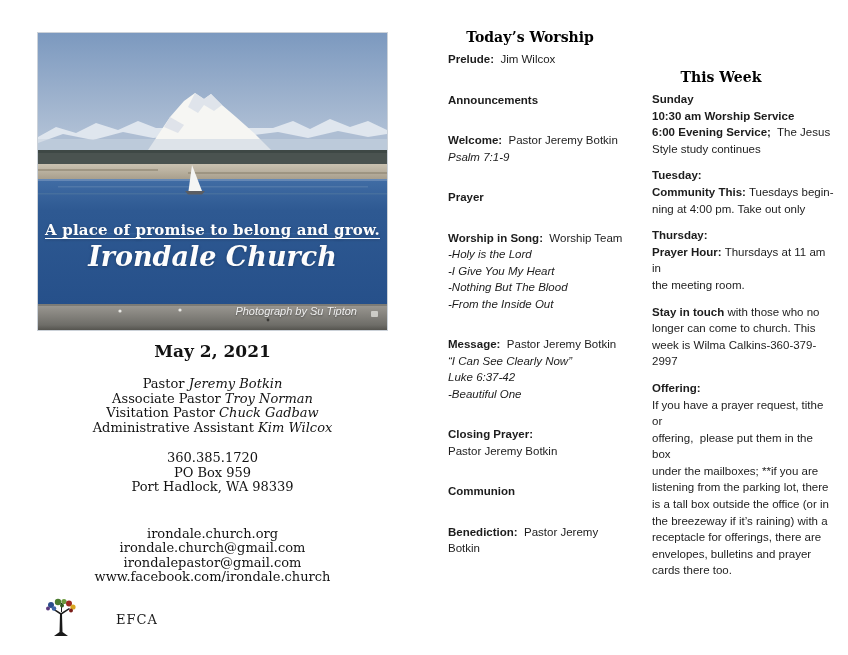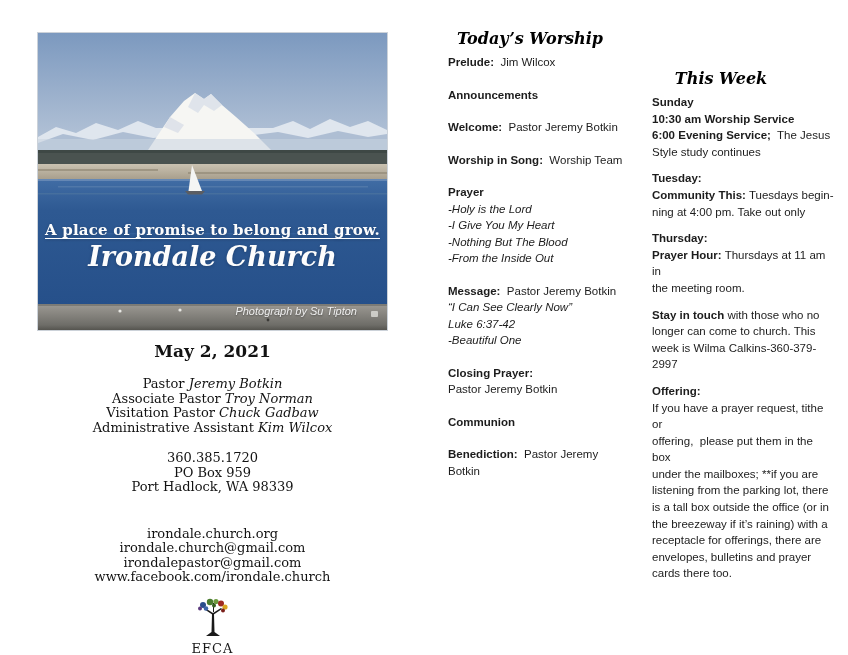--- a/index.html
+++ b/index.html
@@ -23,35 +23,35 @@
   .credit-glyph{display:inline-block;width:7px;height:6px;background:#d8d8d4;
     border-radius:1px;opacity:.85;}
 
   .left-info{position:absolute;left:38px;top:341px;width:349px;text-align:center;
     font-family:"DejaVu Serif",serif;color:#121212;}
   .date{font-size:17px;font-weight:bold;}
   .staff{margin-top:16px;font-size:13px;line-height:14.5px;}
   .contact{margin-top:16px;font-size:13px;line-height:14.5px;}
   .links{margin-top:32px;font-size:13px;line-height:14.5px;}
   .it{font-style:italic;}
-  .efca{margin-top:13px;display:flex;flex-direction:column;align-items:center;}
+  .efca{margin-top:13px;display:flex;align-items:center;gap:32px;}
   .efca-label{font-family:"DejaVu Serif",serif;font-size:13px;letter-spacing:1px;
     color:#1a1a1a;margin-top:1px;}
 
   
   .col{position:absolute;top:29px;}
   .col-worship{left:428px;width:204px;}
   .col-week{left:632px;width:202px;margin-top:40px;}
-  .col-heading{font-family:"DejaVu Serif",serif;font-weight:bold;font-style:italic;
-    font-size:16px;color:#000;text-align:center;margin-bottom:6px;}
+  .col-heading{font-family:"DejaVu Serif",serif;font-weight:bold;
+    font-size:14px;color:#000;text-align:center;margin-bottom:6px;}
   .col-week .col-heading{width:178px;}
   .ln{font-size:11.5px;line-height:16.5px;white-space:pre-wrap;padding-left:20px;}
   .col-week .ln{line-height:16.6px;}
   .ln .b{font-weight:bold;}
-  .gap{margin-top:16px;}
+  .gap{margin-top:24px;}
   .col-week .gap{margin-top:10px;}
 </style>
 </head>
 <body>
 
 <div class="photo">
   <svg width="349" height="297" viewBox="0 0 349 297">
     <defs>
       <linearGradient id="sky" x1="0" y1="0" x2="0" y2="1">
         <stop offset="0" stop-color="#7c99bf"></stop>
@@ -153,22 +153,23 @@
     </svg>
     <div class="efca-label">EFCA</div>
   </div>
 </div>
 
 <div class="col col-worship">
   <div class="col-heading">Today’s Worship</div>
   <div class="ln"><span class="b">Prelude:</span><span>&nbsp; Jim Wilcox</span></div>
   <div class="ln gap"><span class="b">Announcements</span></div>
   <div class="ln gap"><span class="b">Welcome:</span><span>&nbsp; Pastor Jeremy Botkin</span></div>
+  <div class="ln it"><span>Psalm 7:1-9</span></div>
+  <div class="ln gap"><span class="b">Prayer</span></div>
   <div class="ln gap"><span class="b">Worship in Song:</span><span>&nbsp; Worship Team</span></div>
-  <div class="ln gap"><span class="b">Prayer</span></div>
   <div class="ln it"><span>-Holy is the Lord</span></div>
   <div class="ln it"><span>-I Give You My Heart</span></div>
   <div class="ln it"><span>-Nothing But The Blood</span></div>
   <div class="ln it"><span>-From the Inside Out</span></div>
   <div class="ln gap"><span class="b">Message:</span><span>&nbsp; Pastor Jeremy Botkin</span></div>
   <div class="ln it"><span>“I Can See Clearly Now”</span></div>
   <div class="ln it"><span>Luke 6:37-42</span></div>
   <div class="ln it"><span>-Beautiful One</span></div>
   <div class="ln gap"><span class="b">Closing Prayer:</span></div>
   <div class="ln"><span>Pastor Jeremy Botkin</span></div>

